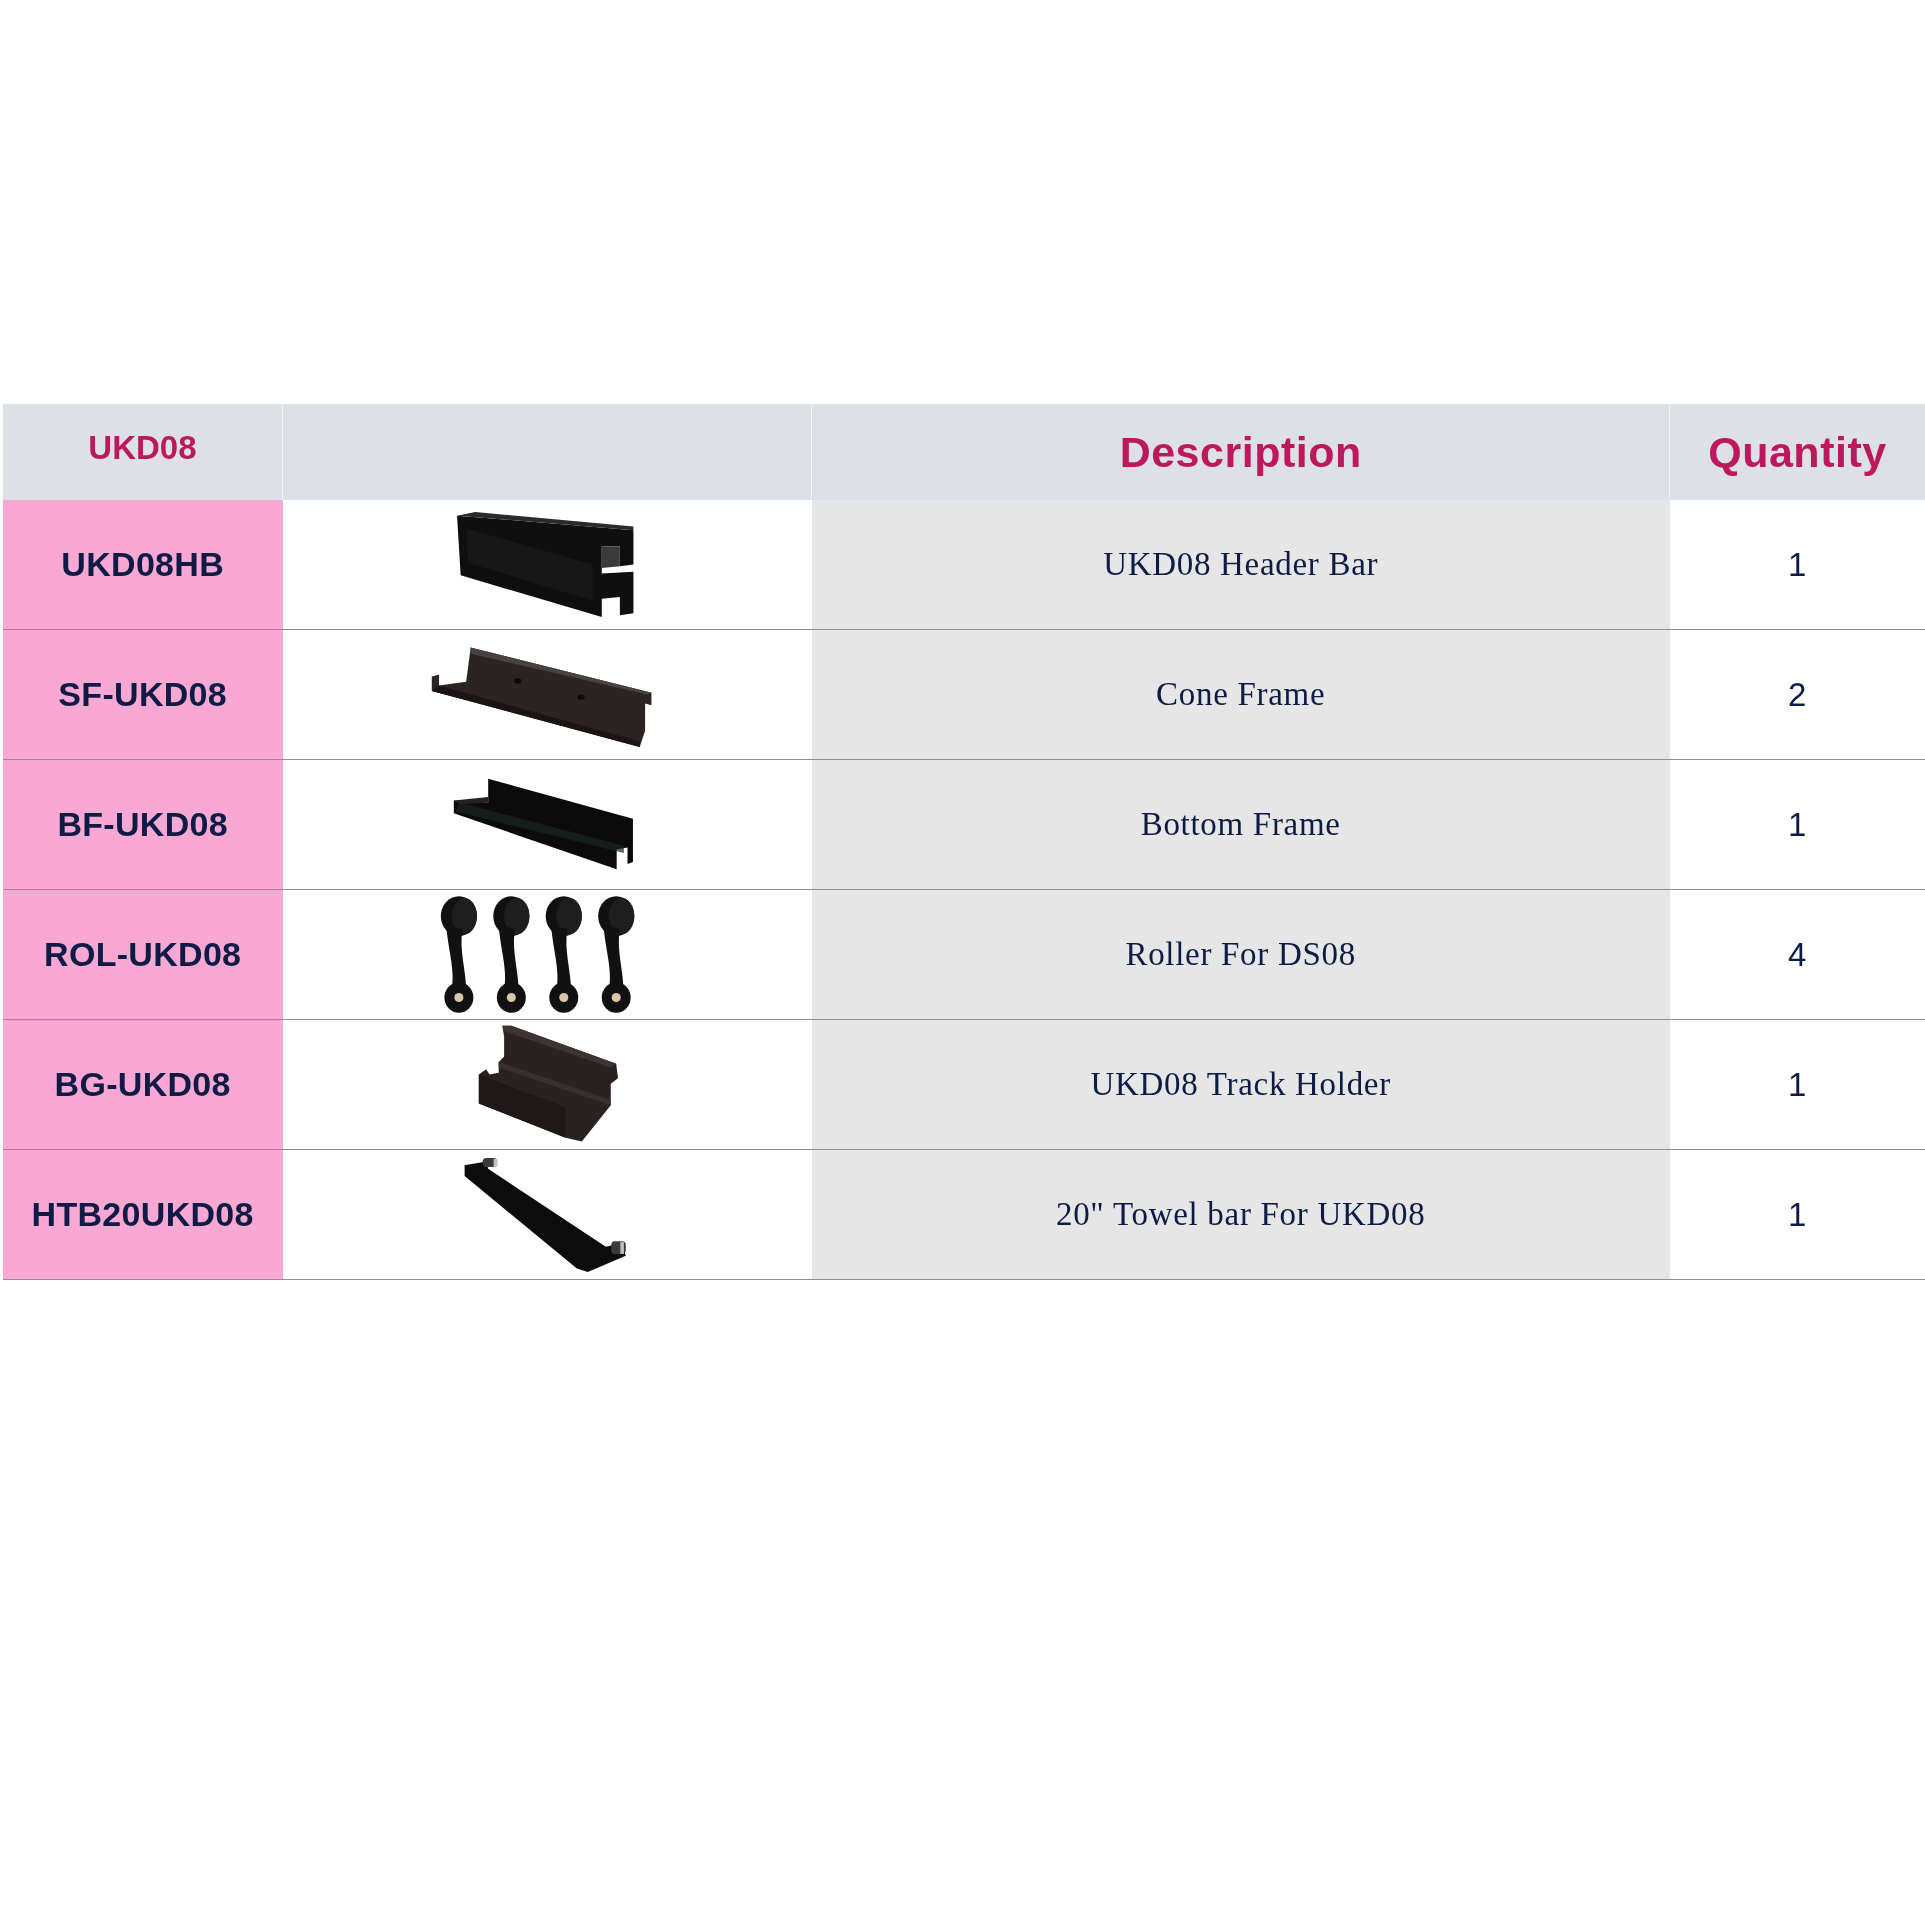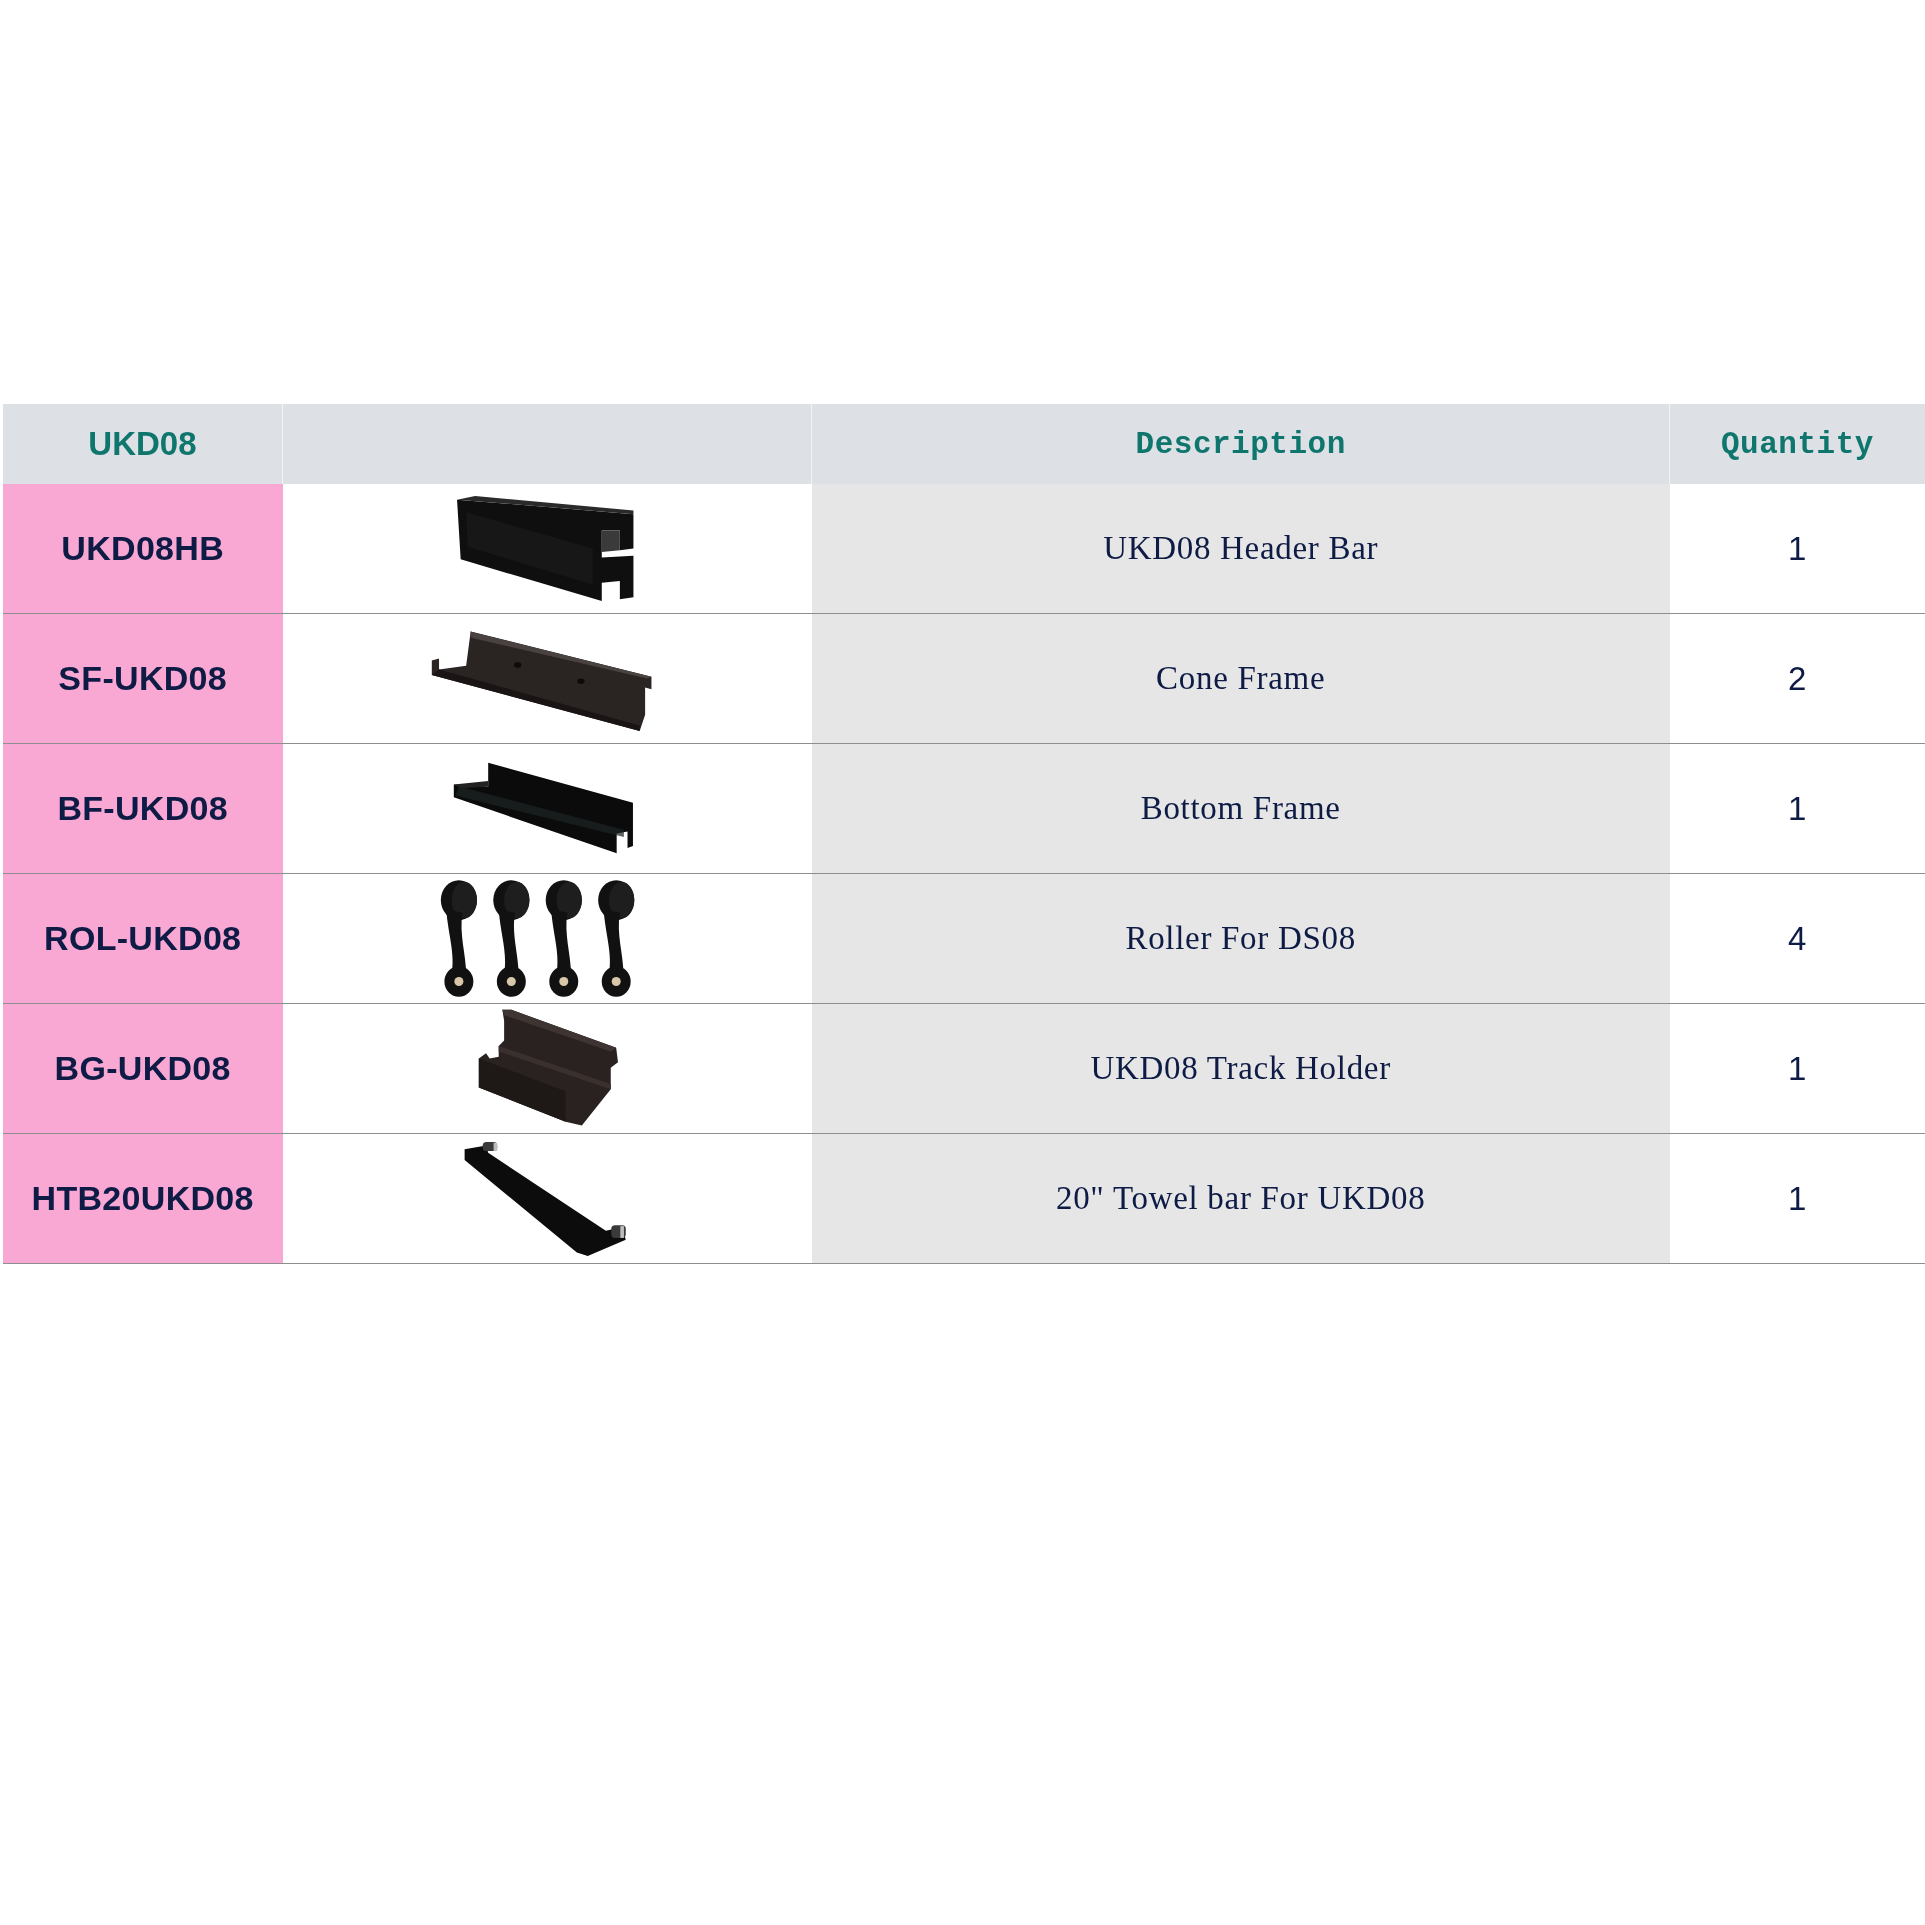--- a/index.html
+++ b/index.html
@@ -24,38 +24,38 @@
     table-layout: fixed;
   }
   .parts-table col.c-code { width: 280px; }
   .parts-table col.c-img  { width: 529px; }
   .parts-table col.c-desc { width: 858px; }
   .parts-table col.c-qty  { width: 255px; }
 
   .parts-table th {
     background: #dde0e5;
     height: 72px;
-    padding: 4px;
+    padding: 12px;
     text-align: center;
     vertical-align: middle;
-    color: #0f766e;
+    color: #be185d;
     border-right: 1.8px solid #f2f3f5;
   }
   .parts-table th:last-child { border-right: none; }
   .parts-table th.h-code {
     font-family: "Liberation Sans", sans-serif;
     font-weight: bold;
     font-size: 33px;
     padding-top: 3.6px;
   }
   .parts-table th.h-desc,
   .parts-table th.h-qty {
-    font-family: Liberation Mono, monospace;
+    font-family: Liberation Sans, sans-serif;
     font-weight: bold;
-    font-size: 31px;
+    font-size: 43px;
     letter-spacing: 0.5px;
   }
 
   .parts-table td {
     height: 129px;
     padding: 0;
     text-align: center;
     vertical-align: middle;
     border-bottom: 1.8px solid #8e8e8e;
   }

